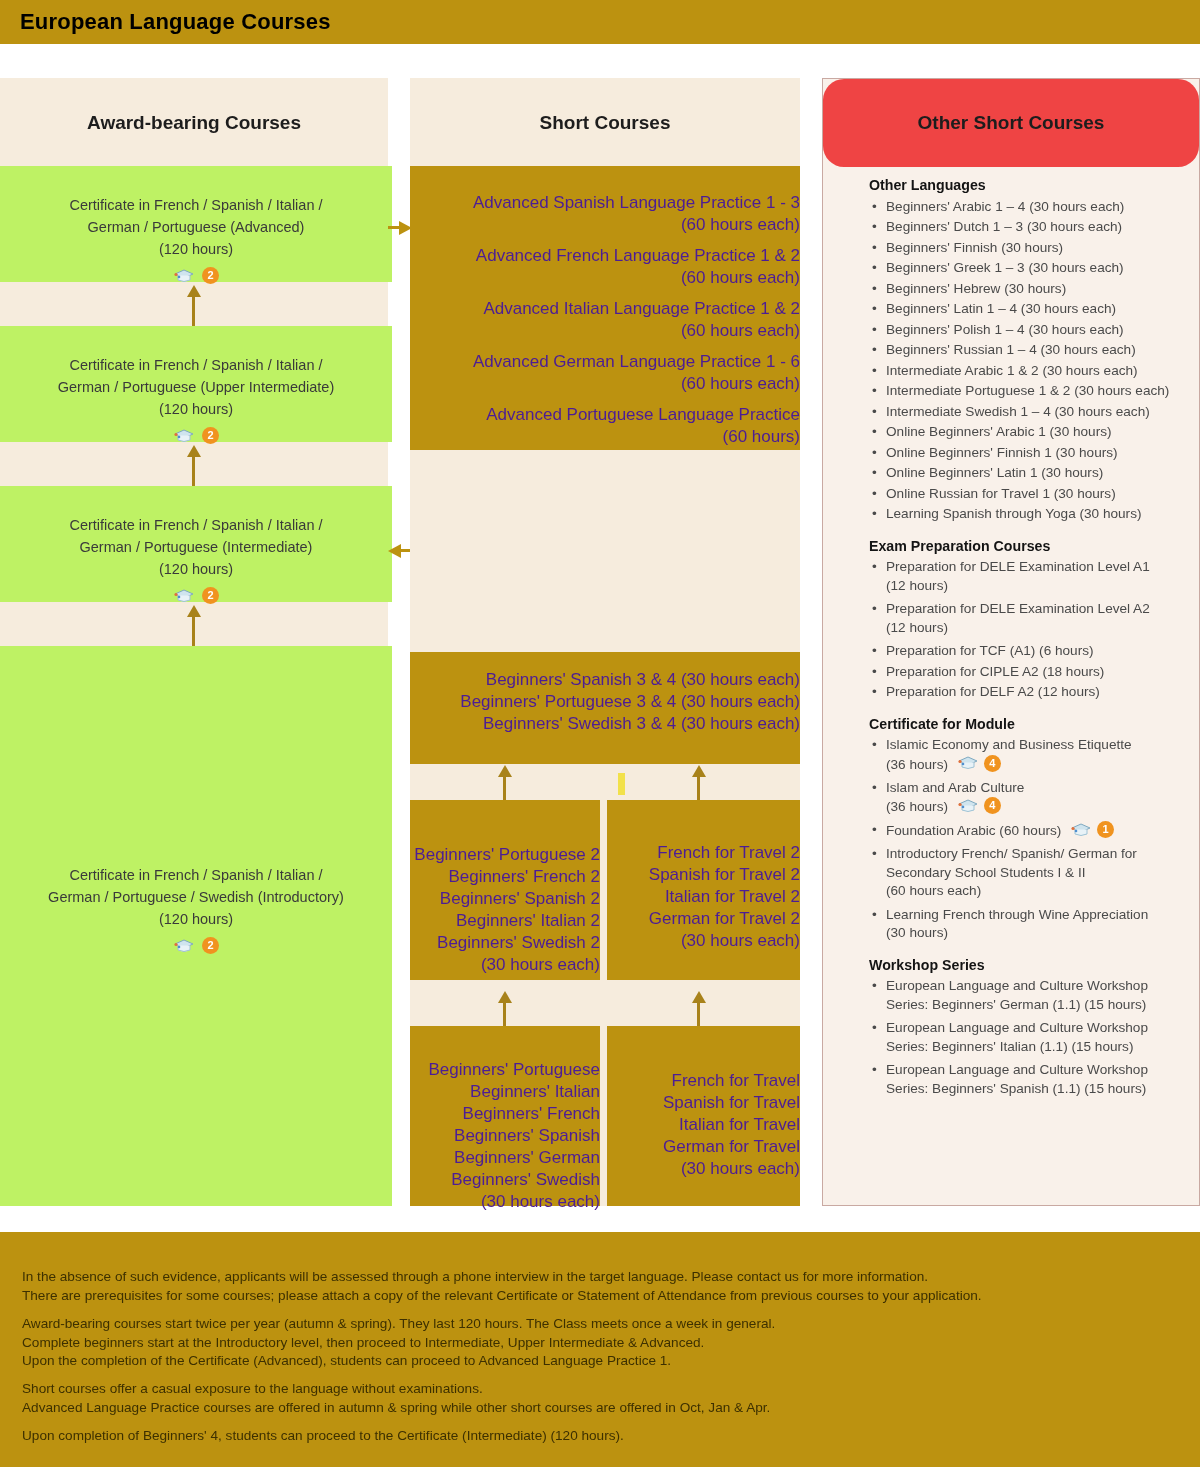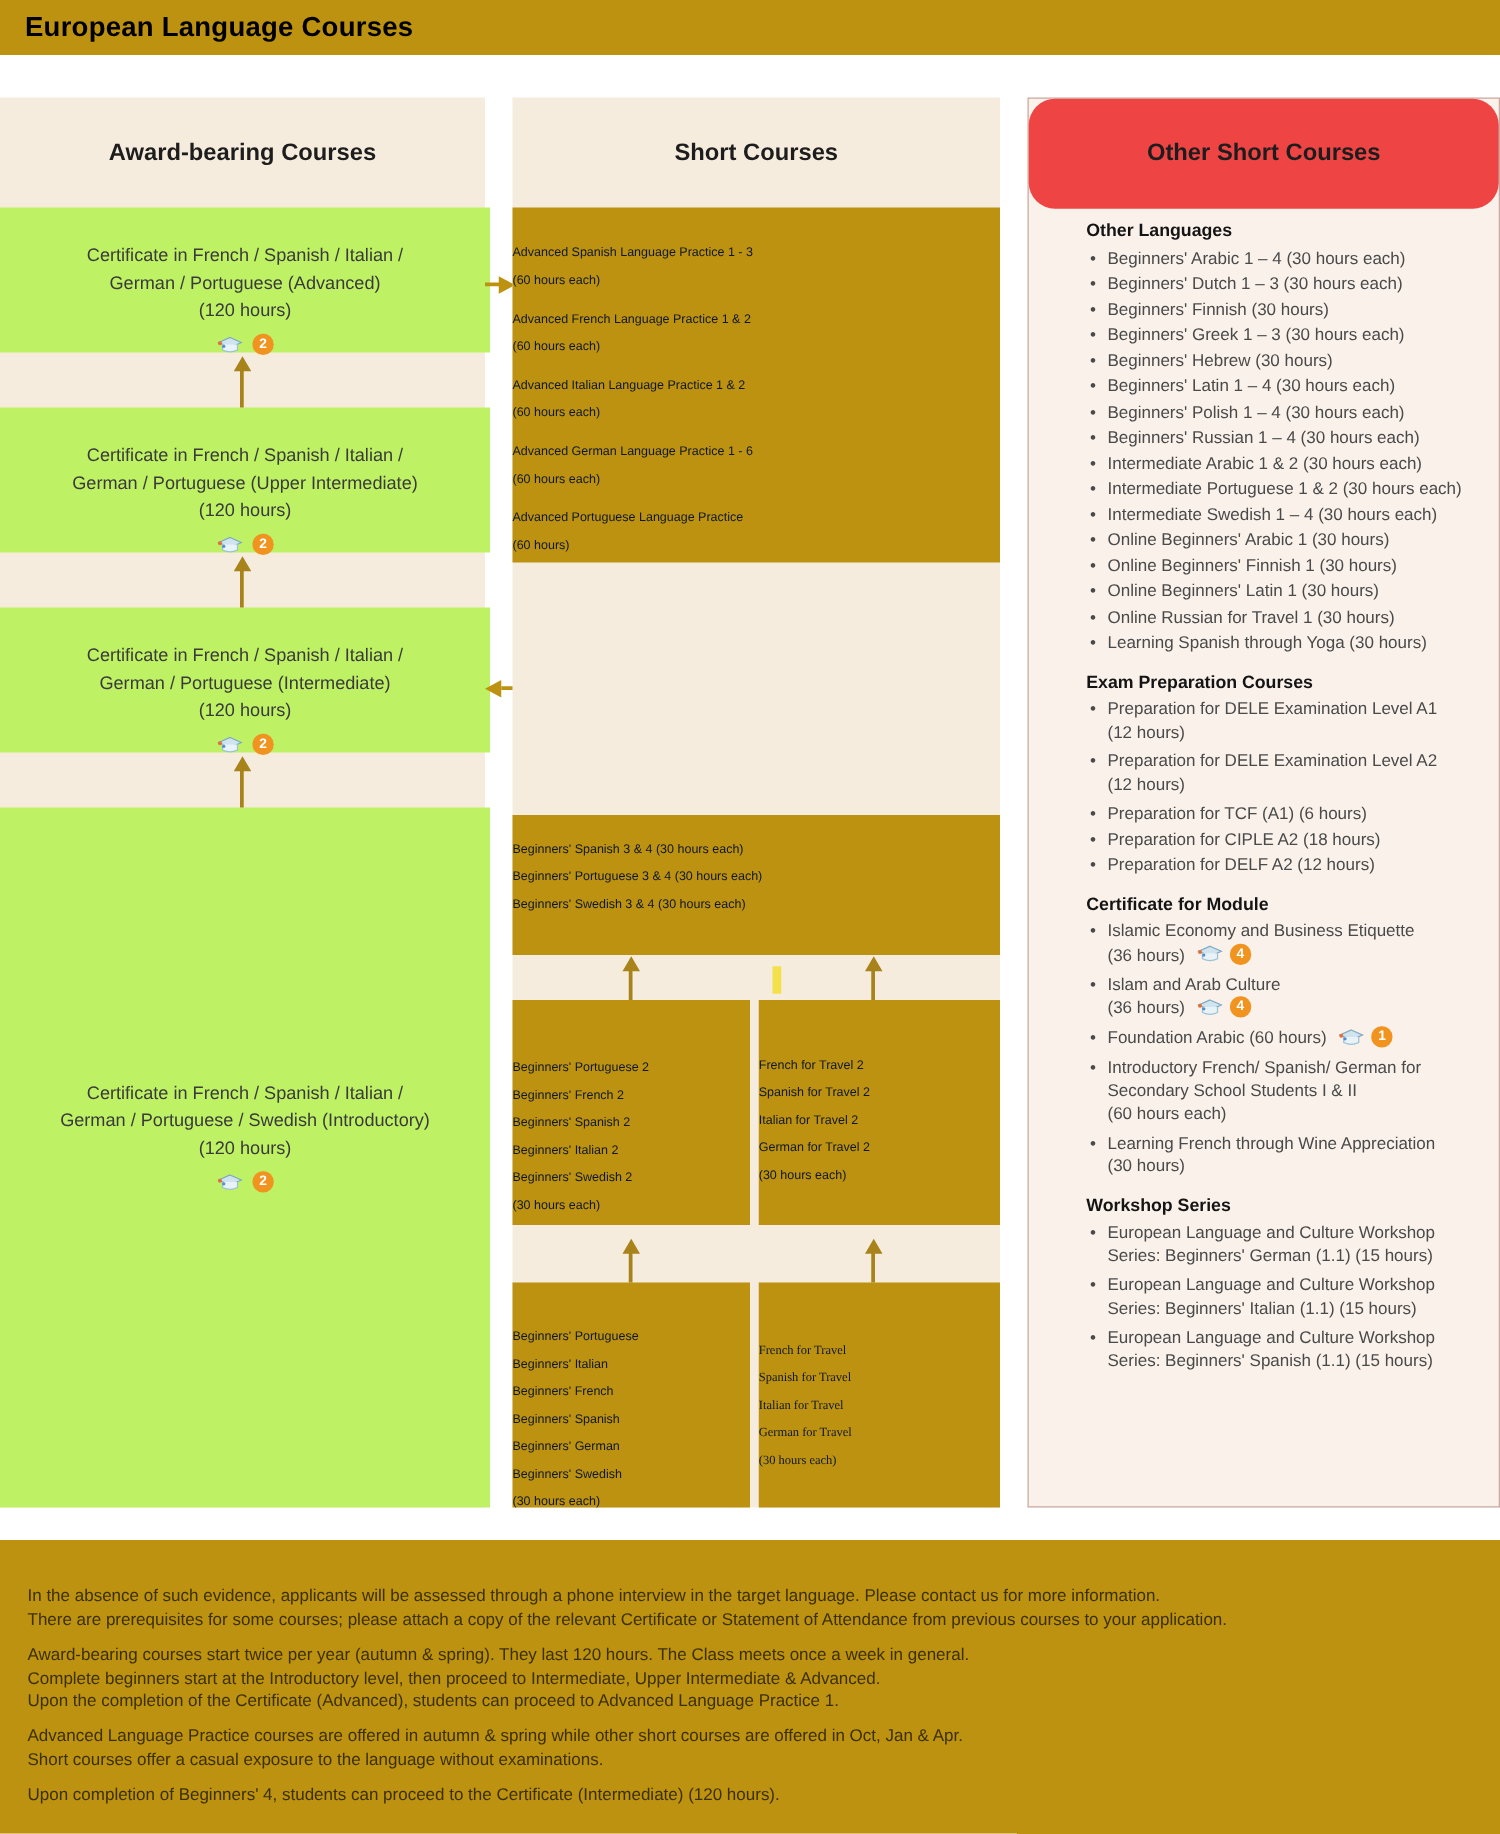--- a/index.html
+++ b/index.html
@@ -54,30 +54,30 @@
   .badge-row{margin-top:7px;display:flex;justify-content:center;align-items:center;gap:7px;}
   .cap-icon{width:22px;height:16px;display:inline-block;position:relative;}
   .badge{
     width:17px;height:17px;border-radius:50%;background:#f0931f;
     color:#ffffff;font-size:11px;font-weight:bold;line-height:17px;
     text-align:center;display:inline-block;
   }
 
   
   .gold-box{
-    position:absolute;background:#bc9210;color:#0f172a;
-    text-align:left;font-size:10px;line-height:22px;box-sizing:border-box;
+    position:absolute;background:#bc9210;color:#4c1d95;
+    text-align:right;font-size:17px;line-height:22px;box-sizing:border-box;
   }
   #sc-adv{left:410px;top:166px;width:390px;height:284px;padding-top:26px;}
   #sc-adv .grp{margin-bottom:9px;}
   #sc-b34{left:410px;top:652px;width:390px;height:112px;padding-top:17px;}
   #sc-b2{left:410px;top:800px;width:190px;height:180px;padding-top:44px;}
   #sc-t2{left:607px;top:800px;width:193px;height:180px;padding-top:42px;}
   #sc-b1{left:410px;top:1026px;width:190px;height:180px;padding-top:33px;}
-  #sc-t1{left:607px;top:1026px;width:193px;height:180px;padding-top:44px;font-family:Liberation Serif, serif;}
+  #sc-t1{left:607px;top:1026px;width:193px;height:180px;padding-top:44px;}
 
   
   #other-body{
     position:absolute;left:832px;top:176px;width:350px;
     font-size:13.6px;line-height:18.5px;color:#4a4a4a;margin-left:37px;
   }
   #other-body .sec-title{font-weight:bold;color:#141414;font-size:14.2px;margin:13px 0 3px 0;}
   #other-body .sec-title.first{margin-top:0;}
   #other-body ul{list-style:none;margin:0;padding:0;}
   #other-body li{position:relative;padding-left:17px;margin-bottom:2px;}
@@ -386,19 +386,19 @@
   <div class="ftxt p1">
     <div>In the absence of such evidence, applicants will be assessed through a phone interview in the target language. Please contact us for more information.</div>
     <div>There are prerequisites for some courses; please attach a copy of the relevant Certificate or Statement of Attendance from previous courses to your application.</div>
   </div>
   <div class="ftxt p2">
     <div>Award-bearing courses start twice per year (autumn &amp; spring). They last 120 hours. The Class meets once a week in general.</div>
     <div>Complete beginners start at the Introductory level, then proceed to Intermediate, Upper Intermediate &amp; Advanced.</div>
     <div>Upon the completion of the Certificate (Advanced), students can proceed to Advanced Language Practice 1.</div>
   </div>
   <div class="ftxt p3">
+    <div>Short courses offer a casual exposure to the language without examinations.</div>
     <div>Advanced Language Practice courses are offered in autumn &amp; spring while other short courses are offered in Oct, Jan &amp; Apr.</div>
-    <div>Short courses offer a casual exposure to the language without examinations.</div>
   </div>
   <div class="ftxt p4">
     <div>Upon completion of Beginners' 4, students can proceed to the Certificate (Intermediate) (120 hours).</div>
   </div>
 </div>
 
 </body></html>

